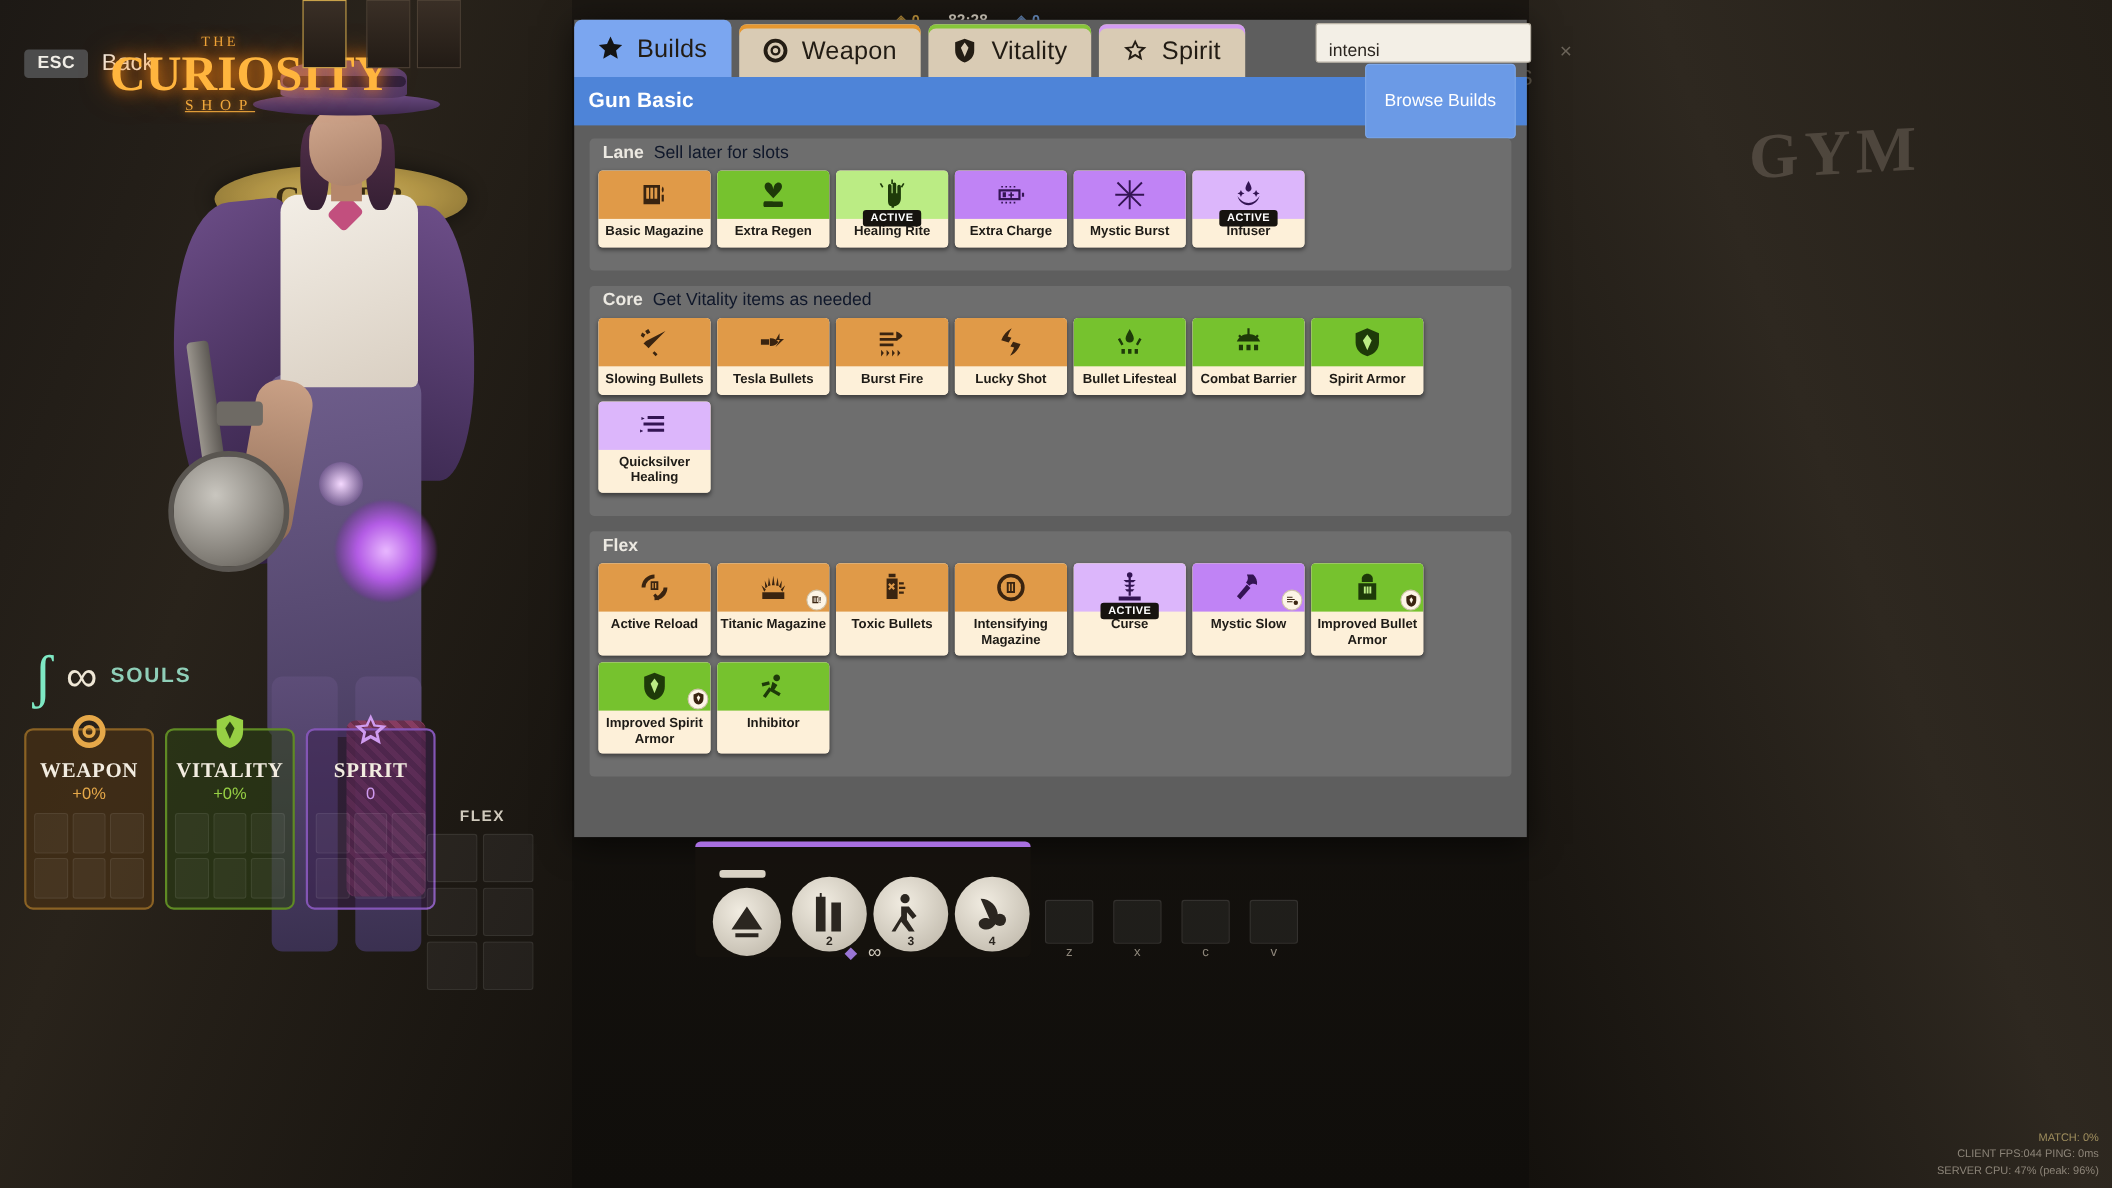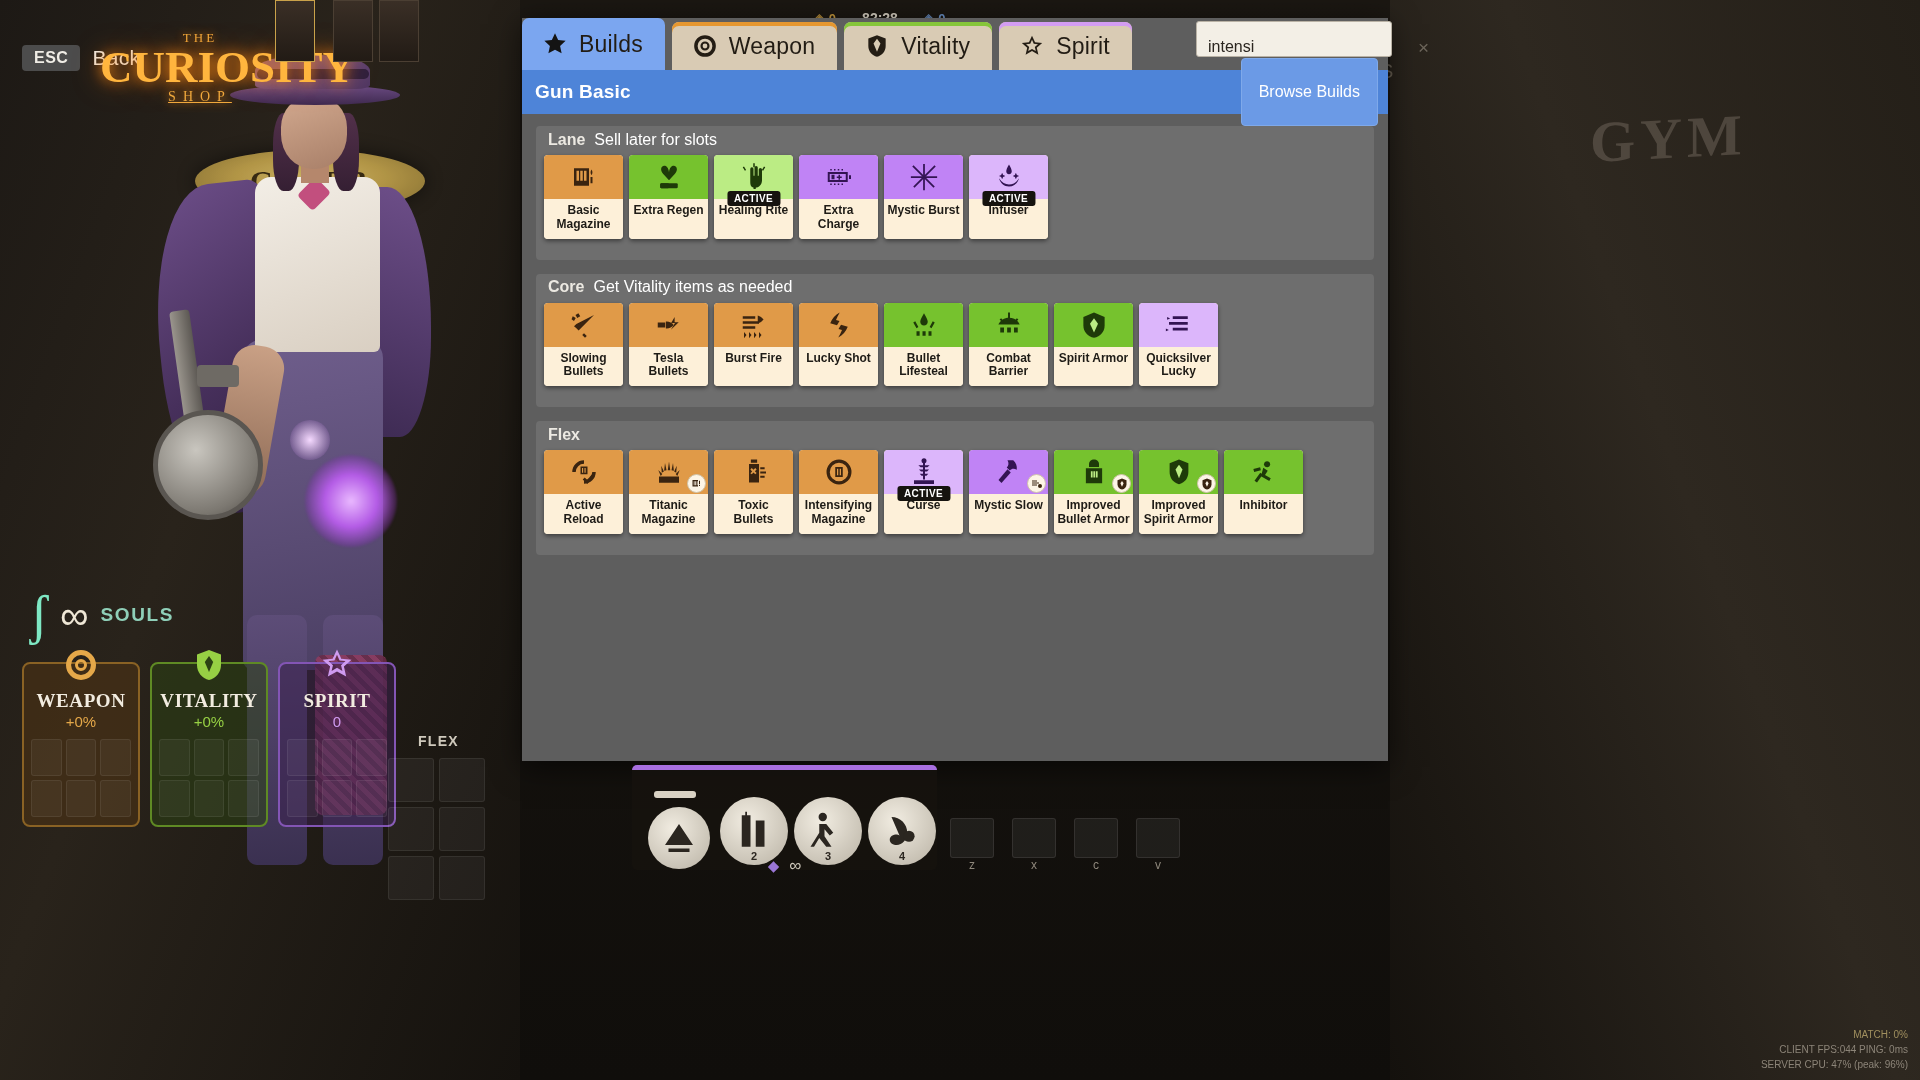--- a/index.html
+++ b/index.html
@@ -178,25 +178,25 @@
   #browse-builds {
     background:#6b9ae6; color:#fff; font-size:16px; padding:24px 17px;
     border-radius:4px; cursor:pointer; border:1px solid #7fa9ea;
   }
 
   #sections { position:absolute; left:0; top:96px; width:866px; padding:12px 14px; }
   .section { background:#6e6e6e; border-radius:4px; margin-bottom:14px; padding-bottom:15px; }
   .sec-head { height:27px; display:flex; align-items:center; gap:9px; padding:0 12px;
     color:#ece9e2; }
   .sec-title { font-weight:bold; font-size:16px; }
-  .sec-sub { font-size:16px; color:#ffffff; }
+  .sec-sub { font-size:16px; color:#0f172a; }
   .items-row { display:flex; gap:6px; padding:2px 8px 6px 8px; flex-wrap:wrap; }
 
   .item {
-    width:79px; border-radius:4px; overflow:hidden; cursor:pointer;
+    width:102px; border-radius:4px; overflow:hidden; cursor:pointer;
     box-shadow:0 2px 4px rgba(0,0,0,.45); background:#fdf0d9;
     display:flex; flex-direction:column; position:relative;
   }
   .item-ico {
     height:44px; display:flex; align-items:center; justify-content:center; position:relative;
   }
   .item-ico svg { width:30px; height:30px; }
   .item-name {
     background:#fdf0d9; color:#1e1b16; font-size:12px; font-weight:bold;
     text-align:center; padding:5px 3px 7px; line-height:1.15; flex:1;
@@ -507,21 +507,21 @@
             </div>
             <div class="item-name">Spirit Armor</div>
           </div>
           <div class="item">
             <div class="item-ico t-lpurple">
               <svg viewBox="0 0 24 24" class="ico-dkp">
                 <path d="M7 5h12v2.2H7zM4 9.6h15V11.8H4zM7 14.2h12v2.2H7z"></path>
                 <path d="M2.5 5.6l2.4 1.1-2.4 1.1zM1.5 14.8l2.4 1.1-2.4 1.1z"></path>
               </svg>
             </div>
-            <div class="item-name">Quicksilver Lucky</div>
+            <div class="item-name">Quicksilver Healing</div>
           </div>
         </div>
       </div>
       <div class="section">
         <div class="sec-head">
           <span class="sec-title">Flex</span>
           <span class="sec-sub"></span>
         </div>
         <div class="items-row">
           <div class="item">

